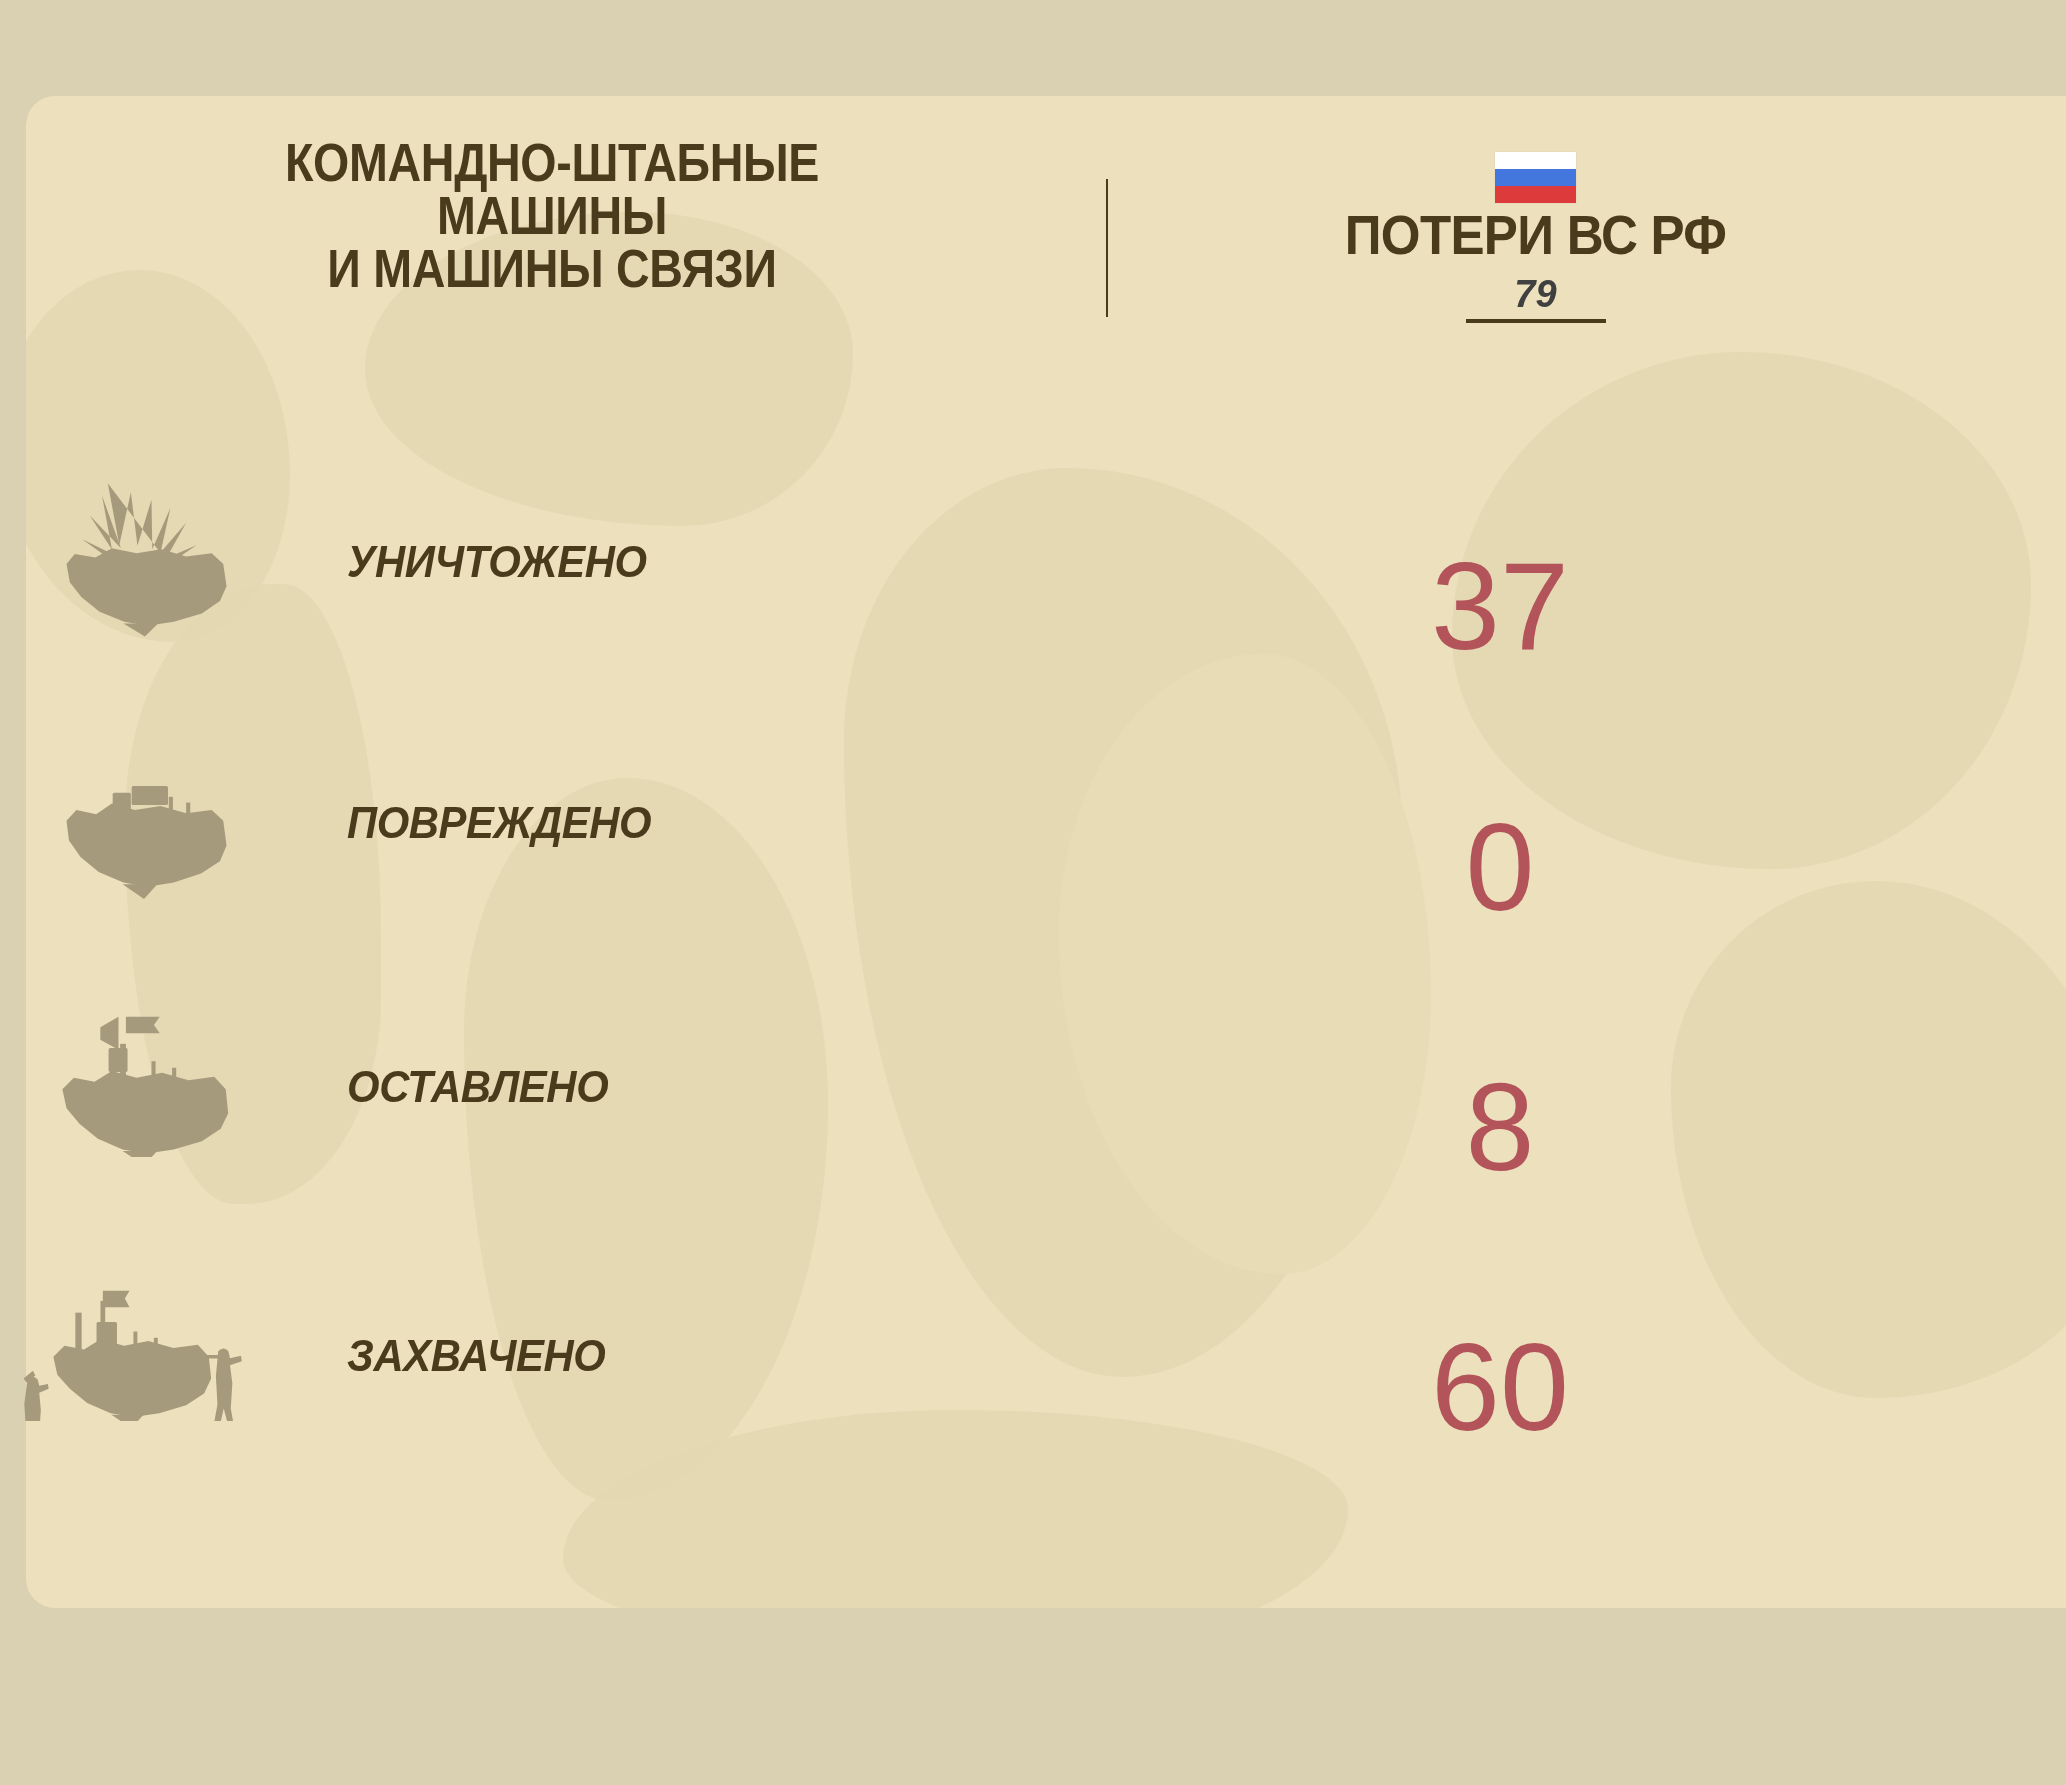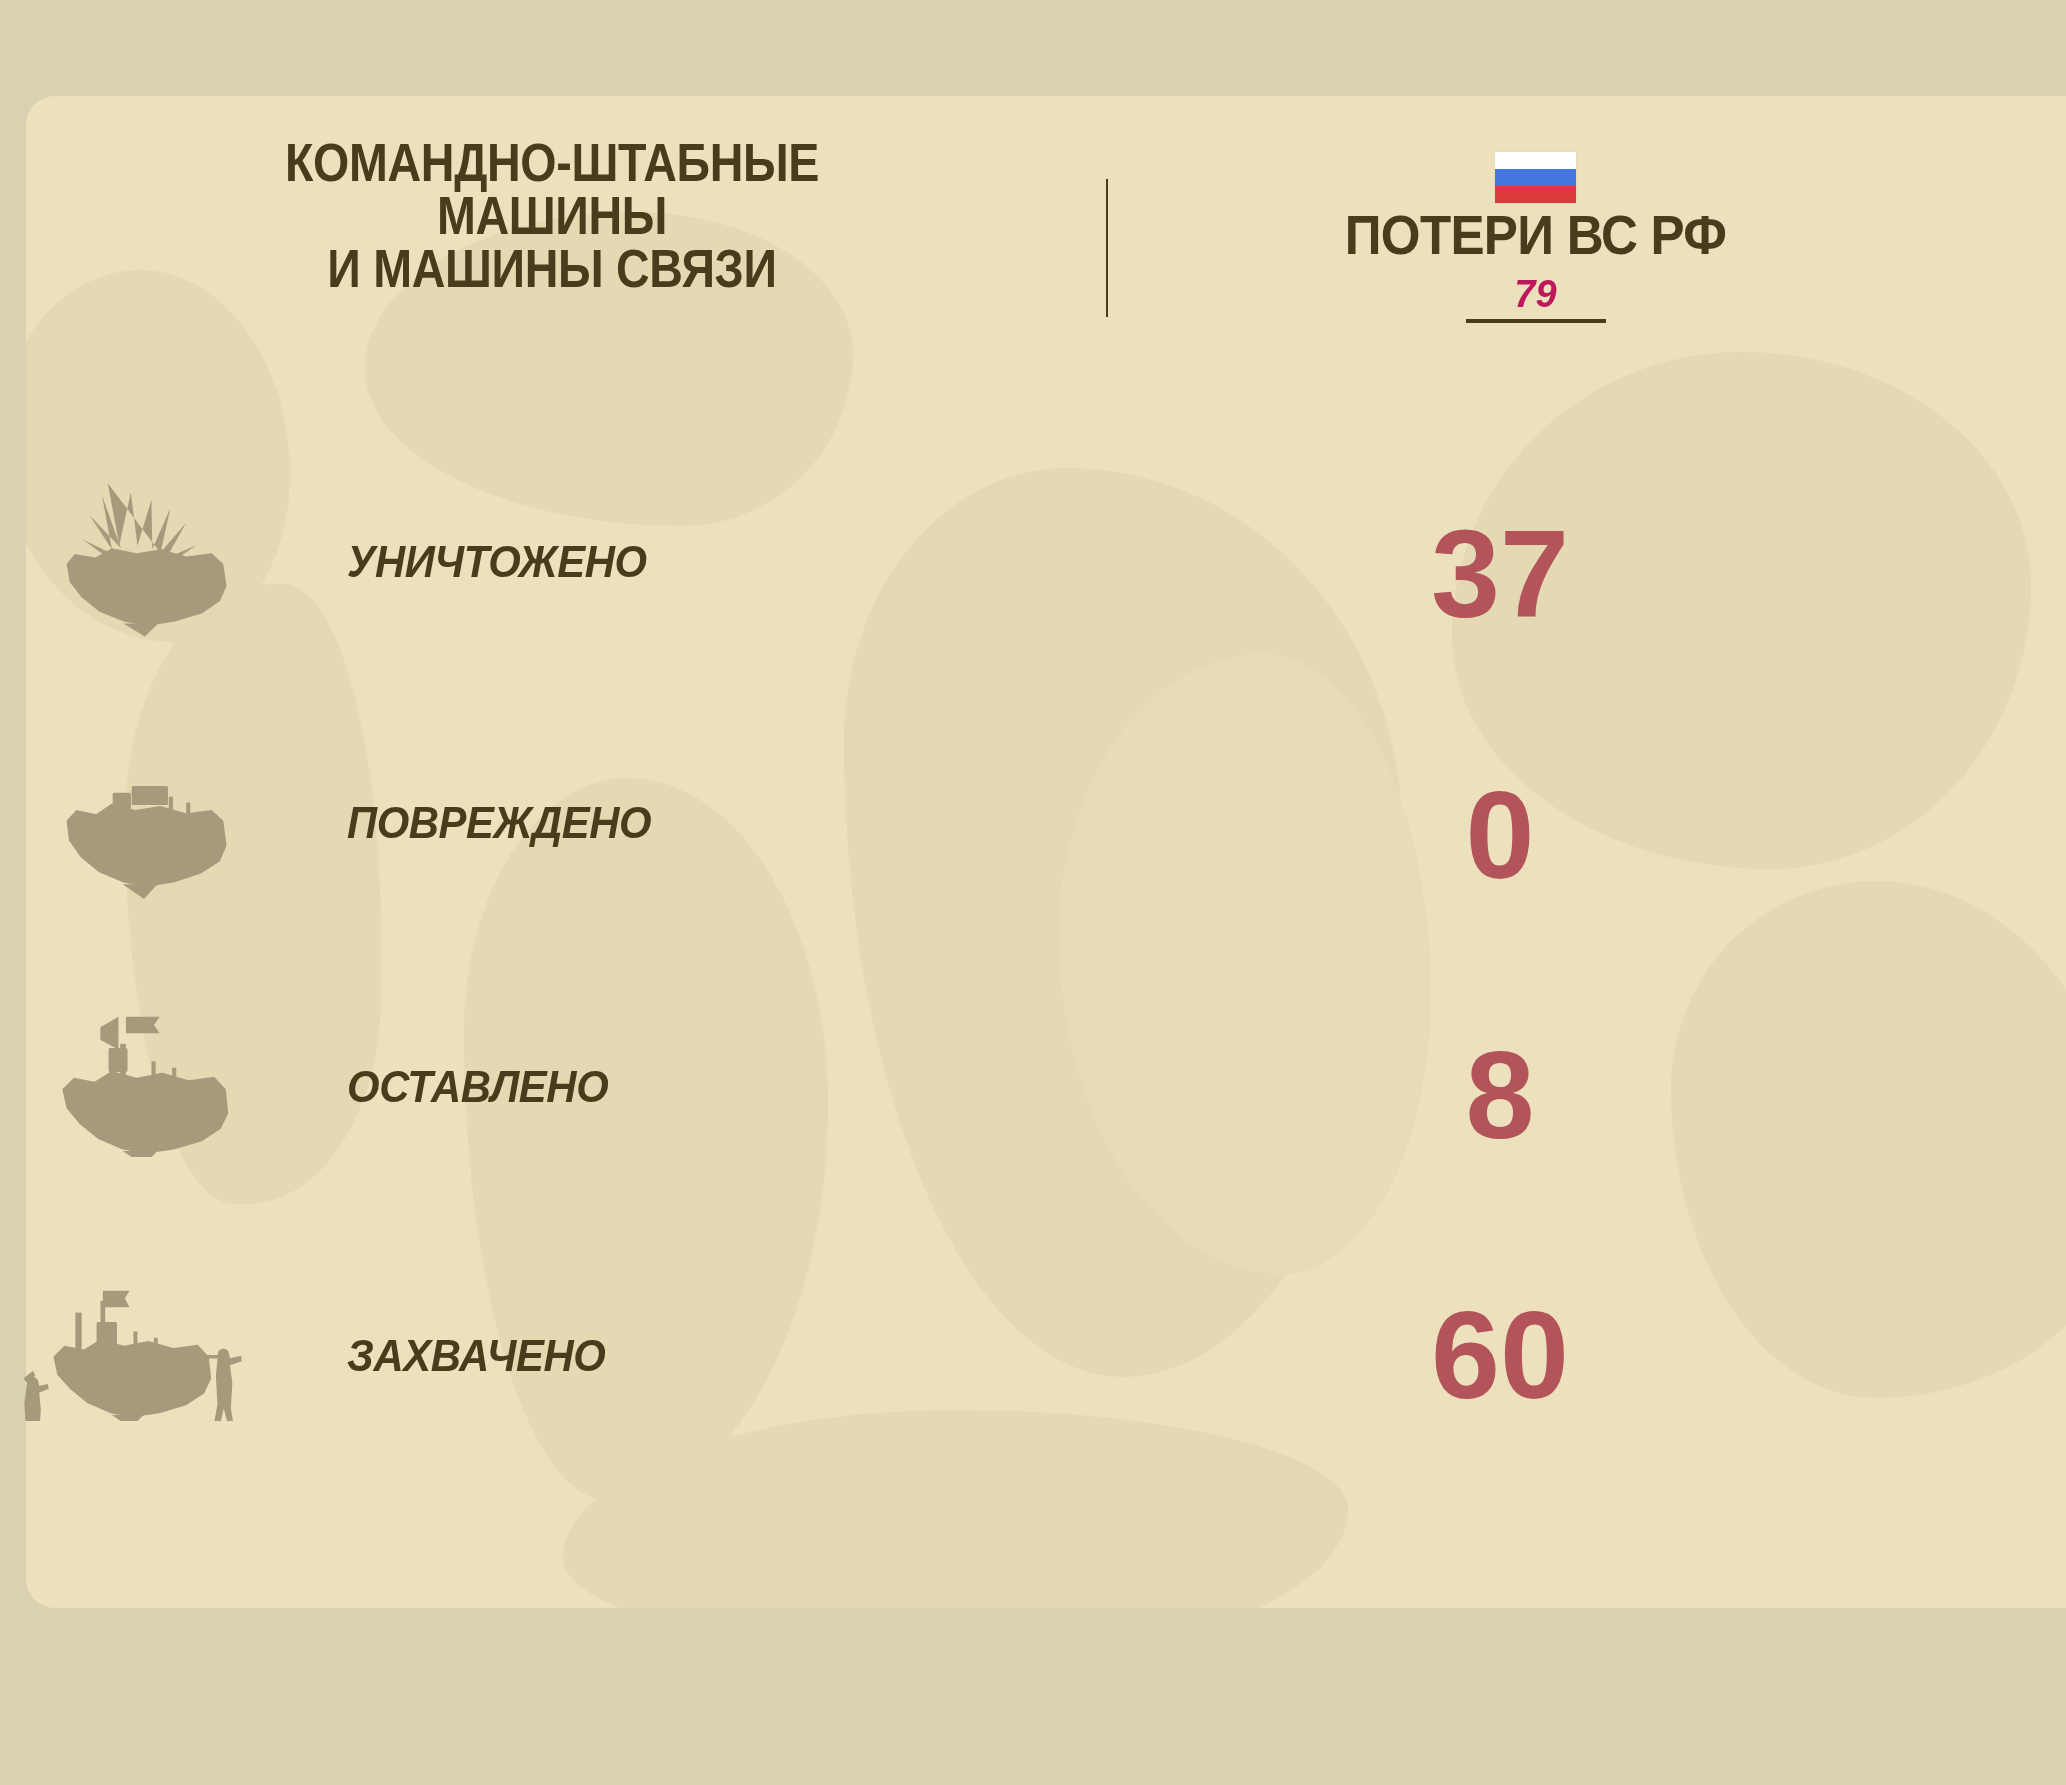--- a/index.html
+++ b/index.html
@@ -73,21 +73,21 @@
     font-weight:bold;
     line-height:1;
   }
   .colhead .rule{
     width:140px;height:3.7px;
     background:#4a3b1c;
     margin:5.8px auto 0 auto;
   }
   #col-ru{left:1143px; top:152px; width:785px;}
   #col-ua{left:1909px; top:152px; width:694px;}
-  #col-ru .total{color:#be185d;}
+  #col-ru .total{color:#404040;}
   #col-ua .total{color:#6f9338;}
 
   
   .row{position:absolute;left:0;width:2665px;height:0.4px;}
   .ricon{
     position:absolute;
     width:231px;height:157px;
   }
   .rlabel{
     position:absolute;
@@ -96,23 +96,24 @@
     font-style:italic;
     font-size:44px;
     letter-spacing:-0.4px;
     white-space:nowrap;
     transform:scaleX(.95);
     transform-origin:left center;
   }
   .rval{
     position:absolute;
     text-align:center;
-    font-weight:bold;
+    font-weight:normal;
     line-height:1;
     white-space:nowrap;
+    margin-top:32px;
   }
   .rval.ru{left:1223px;width:554px;color:#b2545a;}
   .rval.ua{left:2025px;width:554px;color:#6f9338;}
 </style>
 </head>
 <body>
 
 <div id="card">
 
   <div class="wm" style="left:-25px;top:174px;width:289px;height:372px;border-radius:48% 52% 40% 60%/45% 55% 45% 55%;"></div>

